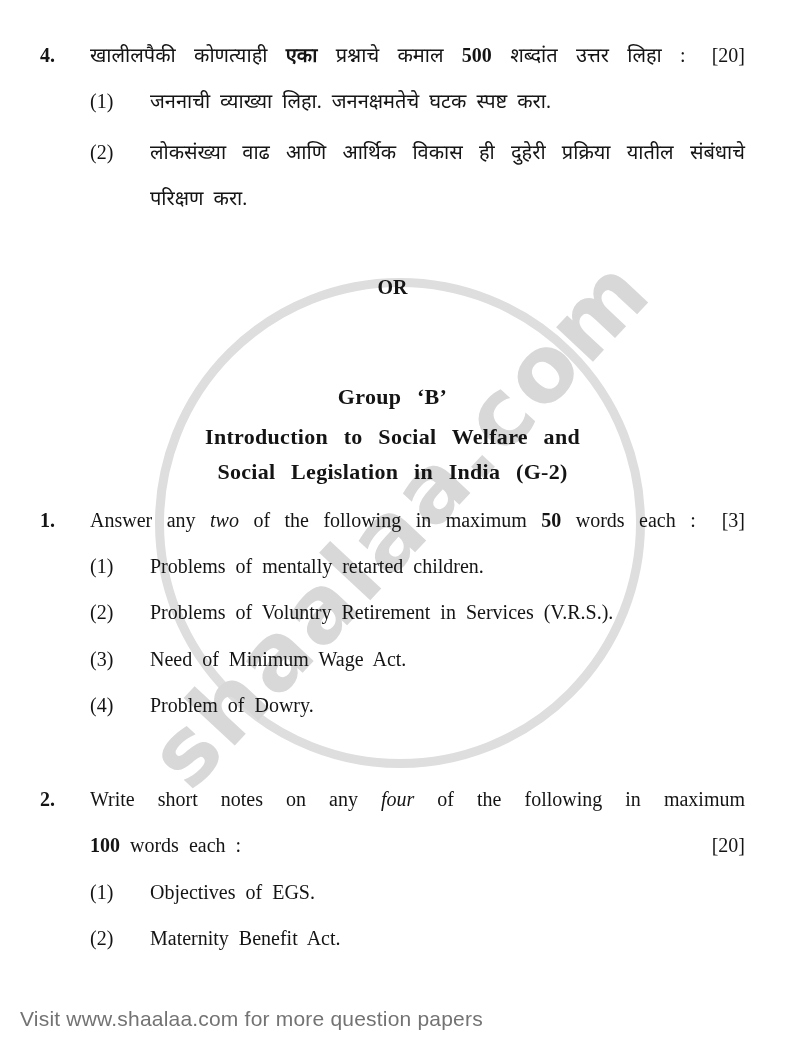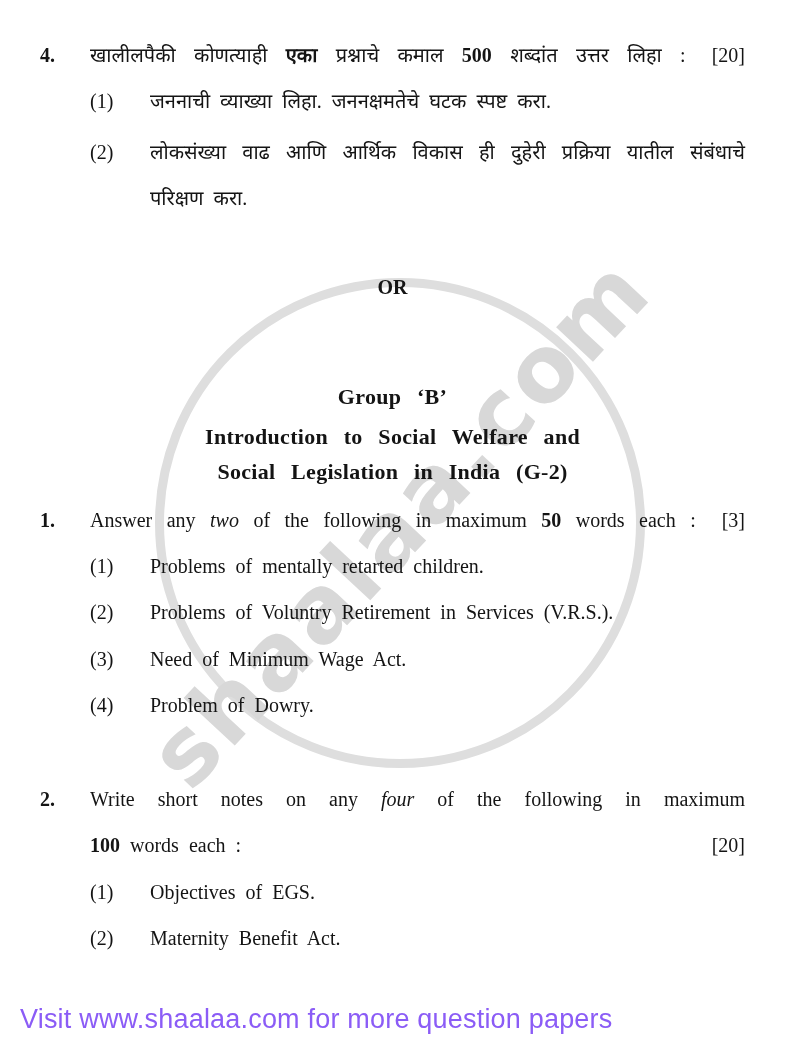--- a/index.html
+++ b/index.html
@@ -33,21 +33,21 @@
   .wide { word-spacing:0.25em; }
   .center { text-align:center; }
   .bolditalic { font-weight:bold; }
   .heading { font-size:22px; font-weight:bold; word-spacing:0.45em; letter-spacing:0.3px; }
   .footer-row { position:absolute; left:40px; right:55px; z-index:1; }
   .paper-code { position:absolute; left:0; top:0; }
   .page-num { text-align:center; }
   .visit {
     position:absolute; left:20px; top:1006px; z-index:1;
     font-family:"Liberation Sans","DejaVu Sans",sans-serif;
-    font-size:27px; color:#8b5cf6; letter-spacing:0.2px;
+    font-size:21px; color:#737373; letter-spacing:0.2px;
   }
 </style>
 </head>
 <body>
 
 <div class="sheet">
 
   <div class="wm-circle"></div>
   <div class="wm-text">shaalaa.com</div>
 

